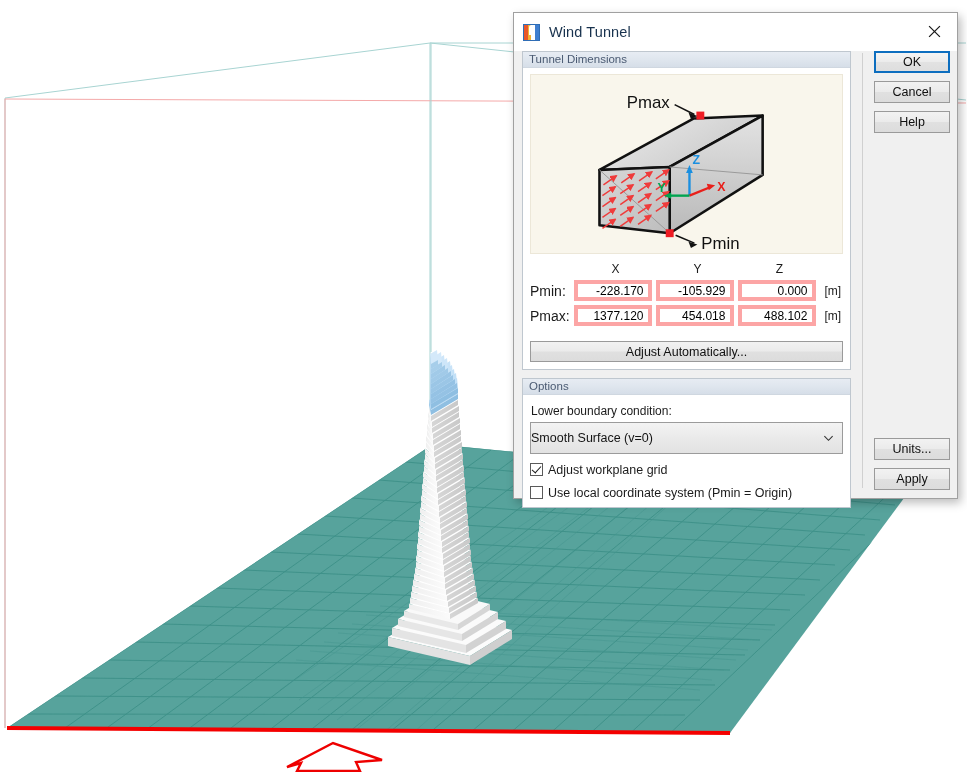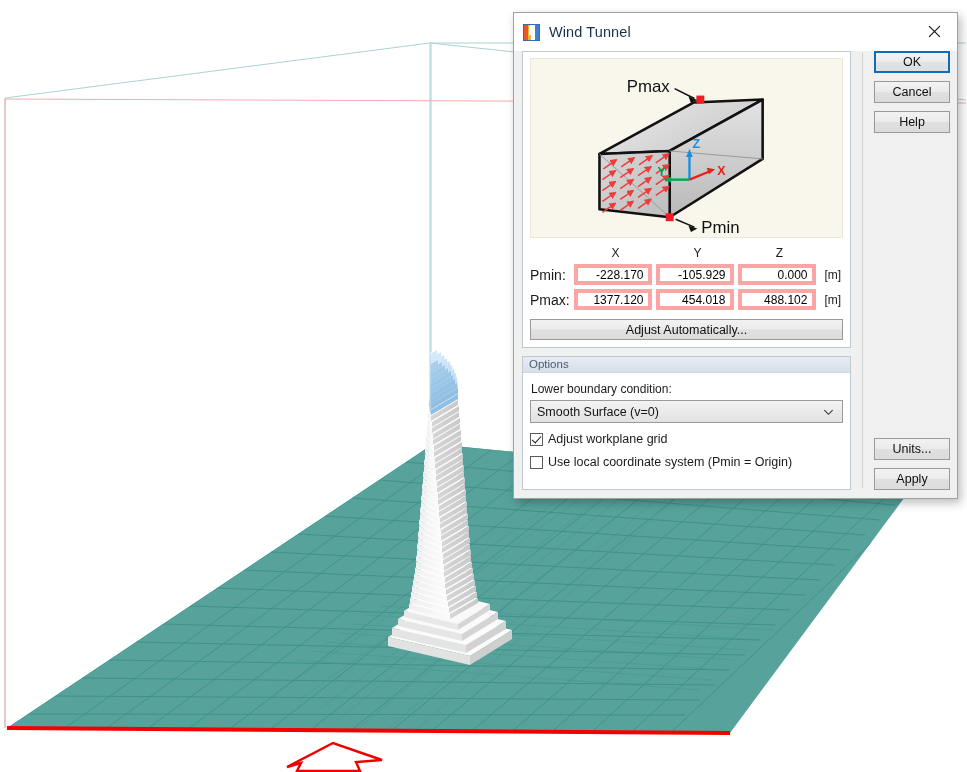--- a/index.html
+++ b/index.html
@@ -188,59 +188,58 @@
     cursor: pointer;
     padding: 0;
   }
   .btn.default {
     border: 2px solid #0d6ebf;
     background: linear-gradient(to bottom, #f4f4f4 0%, #ececec 48%, #e2e2e2 52%, #dedede 100%);
   }
   #adjust-auto {
     width: 100%;
     height: 21px;
-    margin-top: 7px;
+    margin-top: 13px;
     display: block;
   }
   .sidebtn {
     width: 76px;
     height: 22px;
     display: block;
   }
   #rightcol .sidebtn + .sidebtn { margin-top: 8px; }
   #bottom-btns { margin-top: auto; }
 
   
   #options-group { flex: 1 1 auto; }
   .field-label {
     font-size: 12px;
     color: #1b1b1b;
     margin: 3px 0 4px 1px;
   }
   .combo {
     position: relative;
-    height: 23px;
+    height: 32px;
     border: 1px solid #9b9b9b;
     background: linear-gradient(to bottom, #f3f3f3 0%, #eaeaea 50%, #e2e2e2 100%);
     display: flex;
     align-items: center;
-    padding-left: 6px;
     font-size: 12.5px;
     color: #141414;
     cursor: pointer;
   }
   .combo .chev {
     position: absolute;
     right: 8px; top: 50%;
     transform: translateY(-50%);
     width: 11px; height: 11px;
   }
   .chk-row {
     display: flex;
-    align-items: flex-end;
+    align-items: flex-start;
     margin-top: 9px;
     cursor: pointer;
   }
   .chk {
     width: 13px; height: 13px;
     border: 1px solid #5a5a5a;
     background: #ffffff;
     flex: 0 0 13px;
     position: relative;
     margin-right: 5px;
@@ -623,20 +622,21 @@
           <path d="M1 1 L11 11 M11 1 L1 11" stroke="#1a1a1a" stroke-width="1.15" fill="none"></path>
         </svg>
       </button>
     </div>
 
     <div id="body">
 
       <div id="leftcol">
 
         <div class="group">
+          <div class="group-header">Tunnel Dimensions</div>
           <div class="group-body">
 
             <svg id="tunnel-pic" viewBox="0 0 310 180" xmlns="http://www.w3.org/2000/svg">
               <defs>
                 <linearGradient id="faceTop" x1="0" y1="0" x2="1" y2="0.6">
                   <stop offset="0" stop-color="#ededed"></stop>
                   <stop offset="1" stop-color="#c9c9c9"></stop>
                 </linearGradient>
                 <linearGradient id="faceSide" x1="0" y1="0" x2="0" y2="1">
                   <stop offset="0" stop-color="#e3e3e3"></stop>

